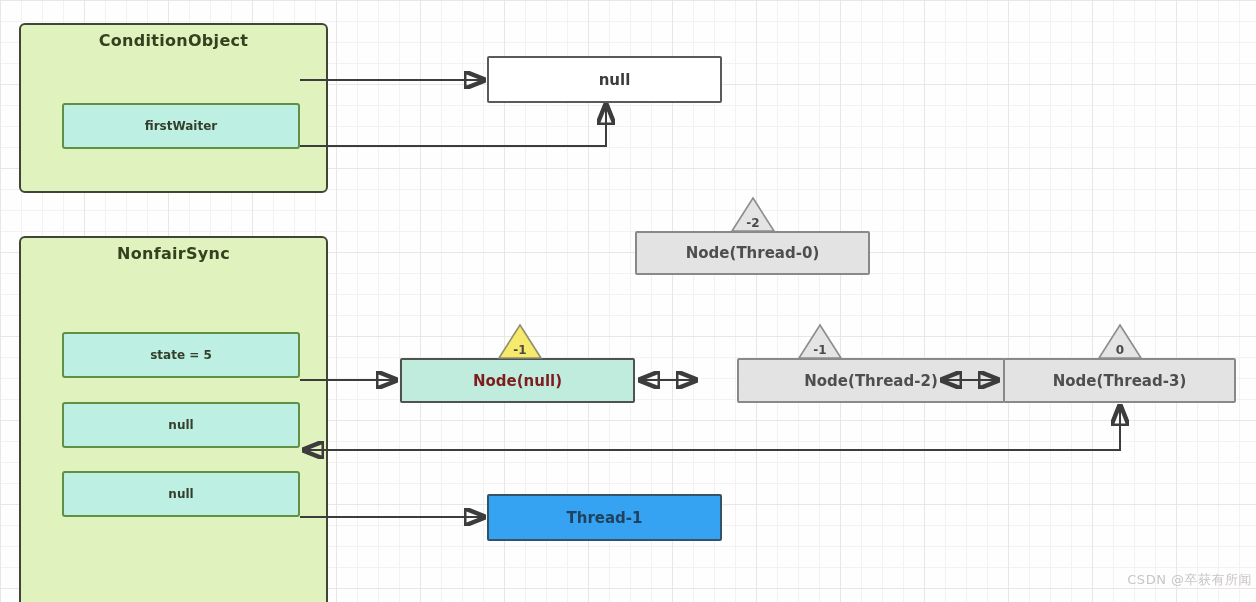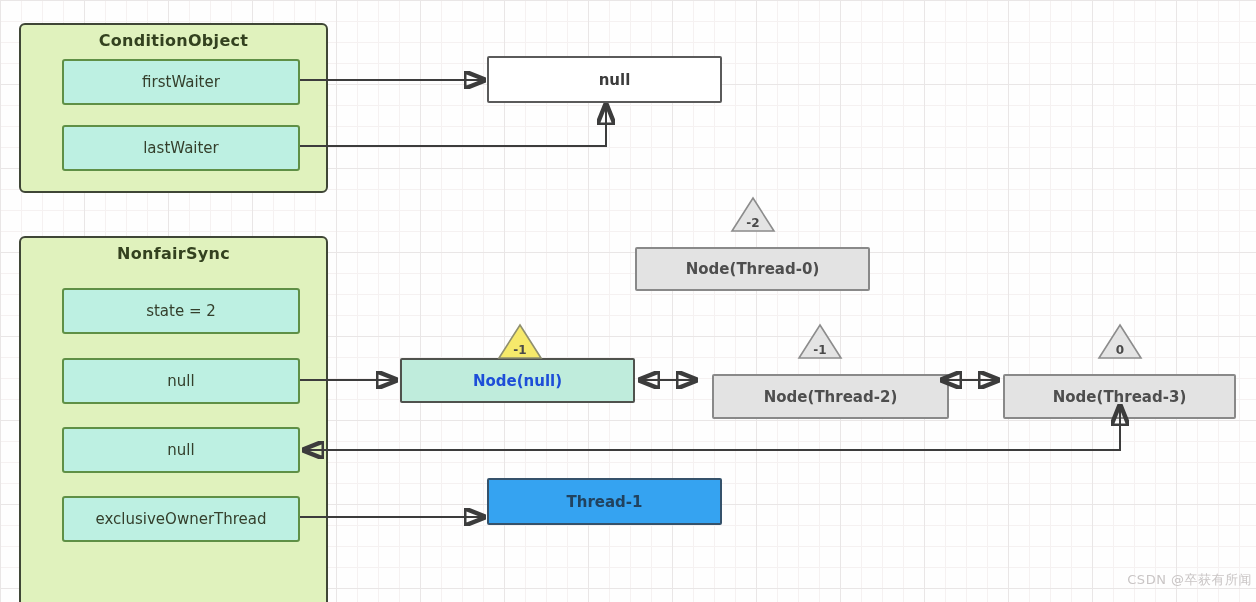--- a/index.html
+++ b/index.html
@@ -21,30 +21,30 @@
     border-radius:6px;box-sizing:border-box;
   }
   .group-title{
     position:absolute;left:0;right:0;top:6px;text-align:center;
     font-weight:bold;font-size:16px;color:#33411f;letter-spacing:.3px;
   }
   .field{
     position:absolute;left:41px;width:238px;height:46px;box-sizing:border-box;
     background:#bdf0e2;border:2px solid #5f9046;border-radius:3px;
     display:flex;align-items:center;justify-content:center;
-    font-weight:normal;font-size:15px;color:#343f2c;
+    font-weight:bold;font-size:12px;color:#343f2c;margin-top:44px;
   }
   .box{
     position:absolute;z-index:3;box-sizing:border-box;border-radius:2px;
     display:flex;align-items:center;justify-content:center;
     font-weight:bold;font-size:15px;color:#454545;
   }
   .null-box{background:#ffffff;border:2px solid #5a5a5a;color:#3c3c3c;padding-left:20px;}
-  .node-gray{background:#e3e3e3;border:2px solid #898989;color:#4e4e4e;margin-top:16px;}
-  .node-cyan{background:#bfecdc;border:2px solid #4f524d;color:#1d4ed8;}
+  .node-gray{background:#e3e3e3;border:2px solid #898989;color:#4e4e4e;}
+  .node-cyan{background:#bfecdc;border:2px solid #4f524d;color:#7f1d1d;}
   .thread{background:#35a3f1;border:2px solid #35526b;color:#21425e;}
   .tri{position:absolute;z-index:4;}
   .tri polygon{stroke-width:1.6;}
   .tri-gray{fill:#e4e4e4;stroke:#8c8c8c;}
   .tri-yellow{fill:#f6e96b;stroke:#8f8f6f;}
   .tri text{font-family:"DejaVu Sans",sans-serif;font-weight:bold;font-size:12px;
     fill:#4a4a4a;text-anchor:middle;}
   .watermark{
     position:absolute;right:4px;top:571px;z-index:7;
     font-size:13px;color:#c9c5c5;letter-spacing:.5px;
@@ -68,38 +68,32 @@
     <path d="M943 380 H997" marker-start="url(#ah)" marker-end="url(#ah)"></path>
     <path d="M305 450 H1120 V407" marker-start="url(#ah)" marker-end="url(#ah)"></path>
     <path d="M300 517 H483" marker-end="url(#ah)"></path>
   </svg>
 
   <div class="group" style="left:19px;top:23px;width:309px;height:170px">
     <div class="group-title">ConditionObject</div>
     <div class="field" style="top:34px">
       <span>firstWaiter</span>
     </div>
-    <div class="field" style="top:100px">
-      <span>lastWaiter</span>
-    </div>
   </div>
 
   <div class="group" style="left:19px;top:236px;width:309px;height:376px">
     <div class="group-title">NonfairSync</div>
     <div class="field" style="top:50px">
-      <span>state = 2</span>
+      <span>state = 5</span>
     </div>
     <div class="field" style="top:120px">
       <span>null</span>
     </div>
     <div class="field" style="top:189px">
       <span>null</span>
-    </div>
-    <div class="field" style="top:258px">
-      <span>exclusiveOwnerThread</span>
     </div>
   </div>
 
   <div class="box null-box" style="left:487px;top:56px;width:235px;height:47px">
     <span>null</span>
   </div>
 
   <div class="box node-gray" style="left:635px;top:231px;width:235px;height:44px">
     <span>Node(Thread-0)</span>
   </div>
@@ -109,35 +103,35 @@
   </svg>
 
   <div class="box node-cyan" style="left:400px;top:358px;width:235px;height:45px">
     <span>Node(null)</span>
   </div>
   <svg class="tri" style="left:496px;top:322px" width="48" height="38">
     <polygon class="tri-yellow" points="24,3 45,36 3,36"></polygon>
     <text x="24" y="32">-1</text>
   </svg>
 
-  <div class="box node-gray" style="left:712px;top:358px;width:237px;height:45px">
+  <div class="box node-gray" style="left:737px;top:358px;width:268px;height:45px">
     <span>Node(Thread-2)</span>
   </div>
   <svg class="tri" style="left:796px;top:322px" width="48" height="38">
     <polygon class="tri-gray" points="24,3 45,36 3,36"></polygon>
     <text x="24" y="32">-1</text>
   </svg>
 
   <div class="box node-gray" style="left:1003px;top:358px;width:233px;height:45px">
     <span>Node(Thread-3)</span>
   </div>
   <svg class="tri" style="left:1096px;top:322px" width="48" height="38">
     <polygon class="tri-gray" points="24,3 45,36 3,36"></polygon>
     <text x="24" y="32">0</text>
   </svg>
 
-  <div class="box thread" style="left:487px;top:478px;width:235px;height:47px">
+  <div class="box thread" style="left:487px;top:494px;width:235px;height:47px">
     <span>Thread-1</span>
   </div>
 
   <div class="watermark">CSDN @卒获有所闻</div>
 
 </div>
 
 </body></html>

